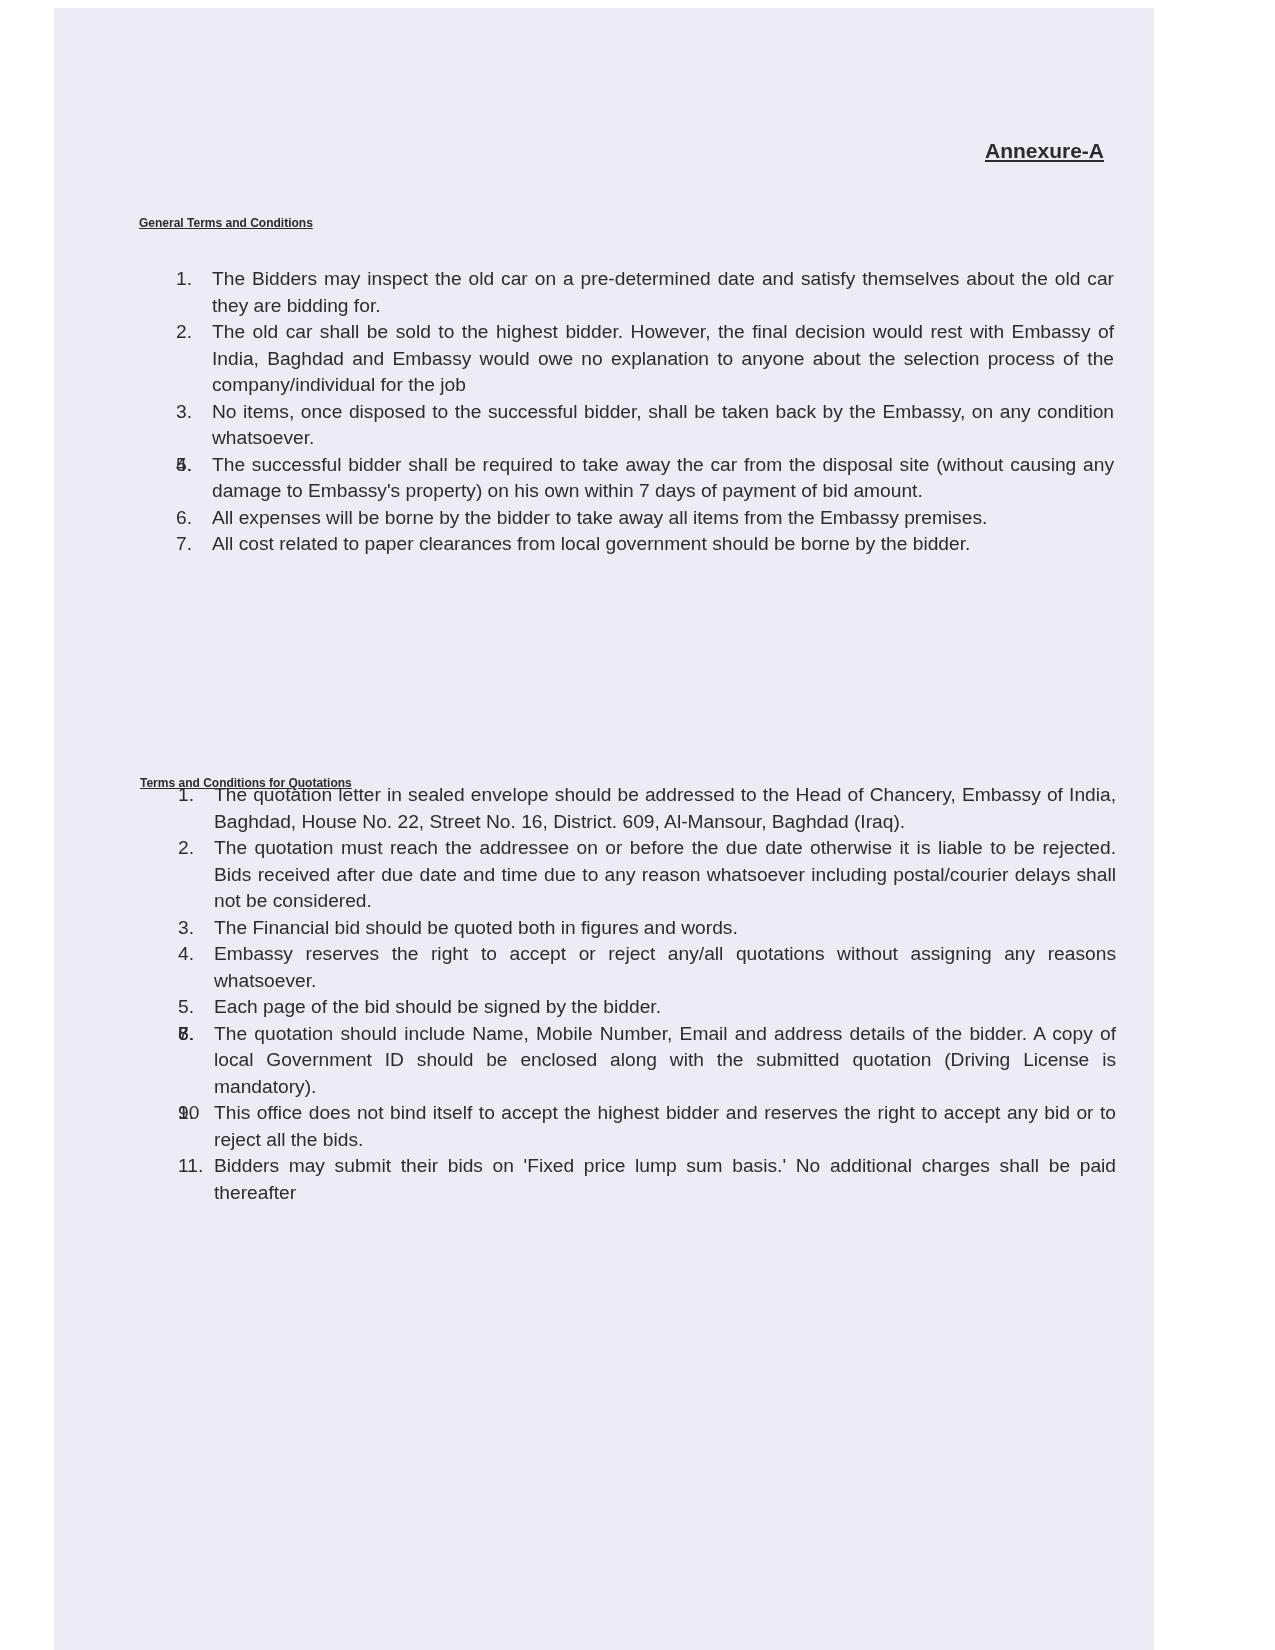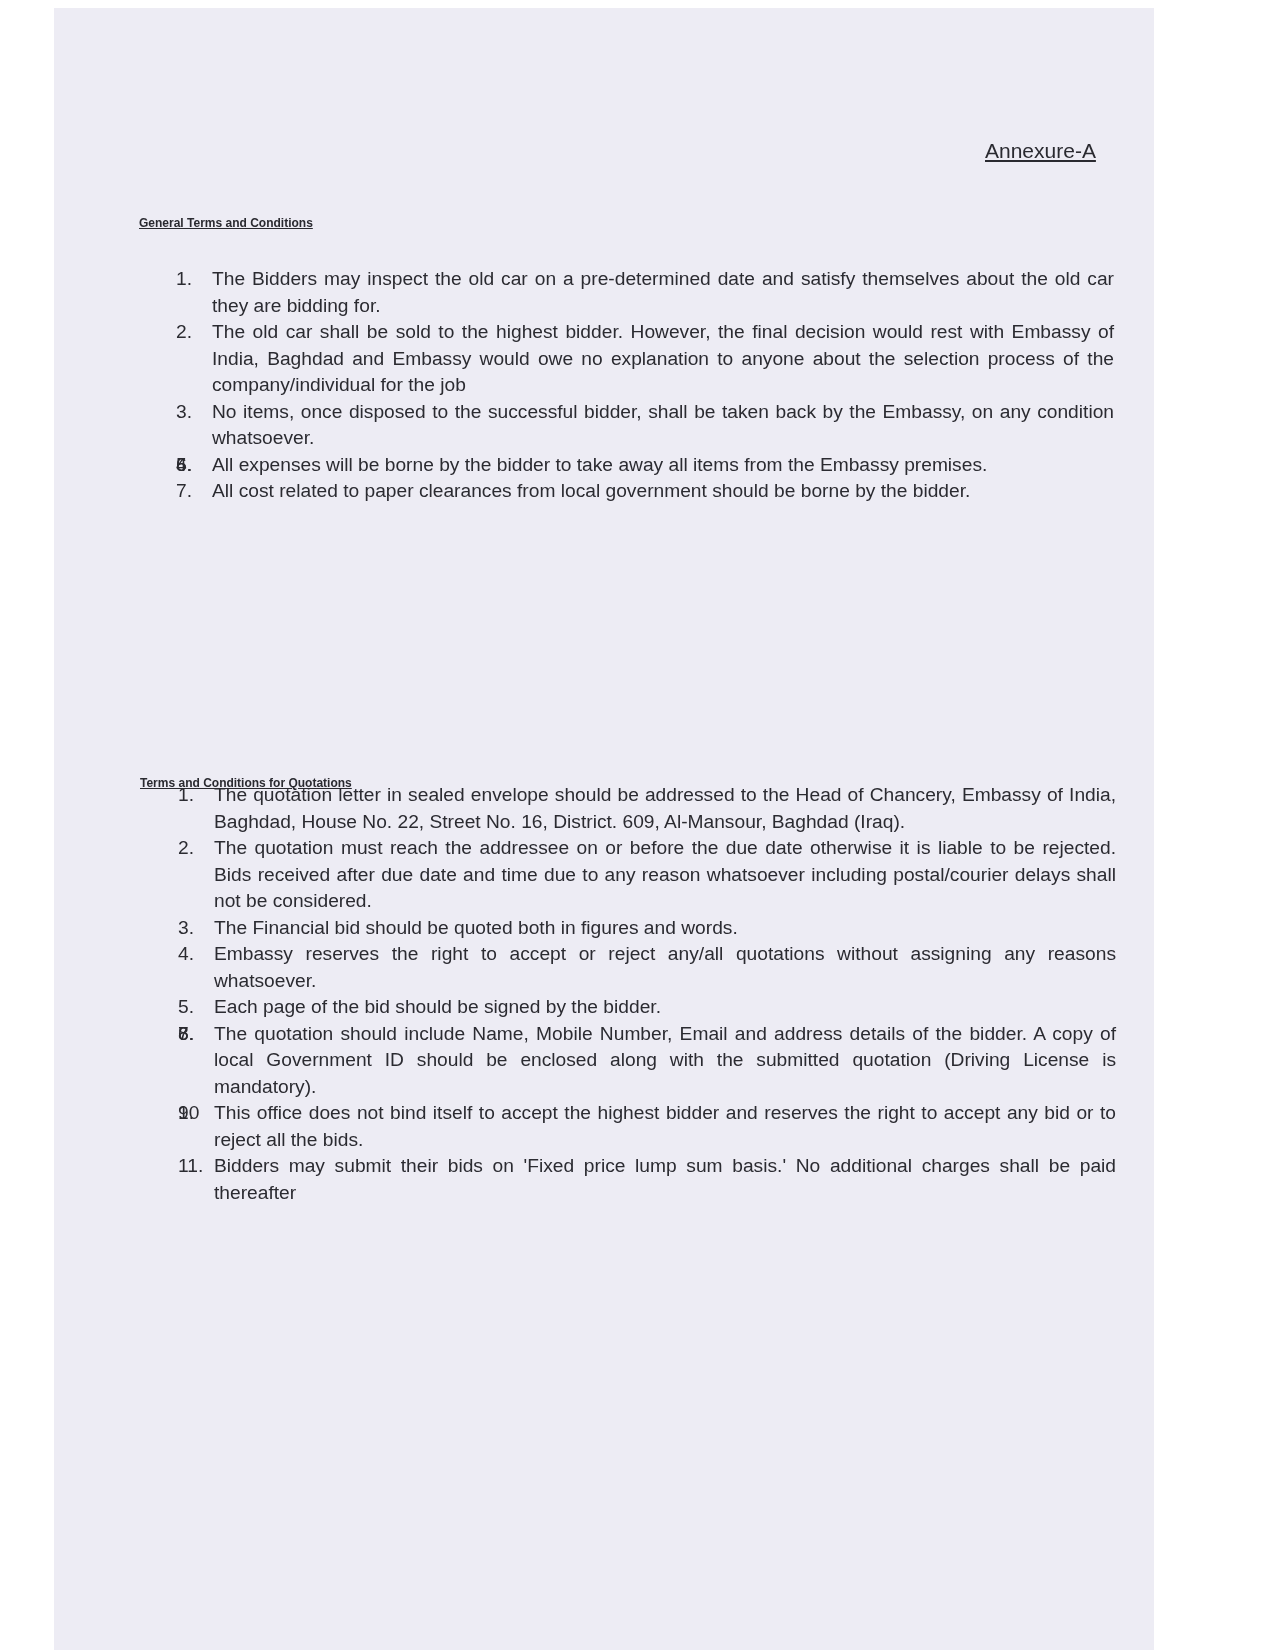--- a/index.html
+++ b/index.html
@@ -1,39 +1,39 @@
 <!DOCTYPE html>
 <html><head>
 <meta charset="utf-8">
 <style>
   html, body { margin:0; padding:0; }
   body { width:1275px; height:1650px; background:#ffffff; position:relative; overflow:hidden;
          font-family:"Liberation Sans", sans-serif; }
   .page { position:absolute; left:54px; top:8px; width:1100px; height:1642px; background:#edecf4; }
-  .annex { position:absolute; left:985px; top:139px; font-size:21px; font-weight:normal; text-decoration:underline; color:#2a2a30; }
+  .annex { position:absolute; left:985px; top:139px; font-size:21px; font-weight:bold; text-decoration:underline; color:#2a2a30; }
   .heading { position:absolute; font-size:12px; font-weight:bold; text-decoration:underline; color:#2a2a30; }
   ol.list { position:absolute; margin:0; padding:0; list-style:none; color:#2b2b31; font-size:19.2px; line-height:26.5px; }
   ol.list li { position:relative; padding-left:36px; text-align:justify; }
   ol.list li .num { position:absolute; left:0; top:0; }
 </style>
 </head>
 <body>
 
 <div class="page"></div>
 
 <div class="annex">Annexure-A</div>
 
 <div class="heading" style="left:139px; top:216px;">General Terms and Conditions</div>
 
 <ol class="list" id="general-list" style="left:176px; top:266px; width:938px;">
     <li><span class="num">1.</span><span>The Bidders may inspect the old car on a pre-determined date and satisfy themselves about the old car they are bidding for.</span></li>
     <li><span class="num">2.</span><span>The old car shall be sold to the highest bidder. However, the final decision would rest with Embassy of India, Baghdad and Embassy would owe no explanation to anyone about the selection process of the company/individual for the job</span></li>
     <li><span class="num">3.</span><span>No items, once disposed to the successful bidder, shall be taken back by the Embassy, on any condition whatsoever.</span></li>
     <li><span class="num">4.</span></li>
-    <li><span class="num">5.</span></li>
+    <li><span class="num">5.</span><span>The successful bidder shall be required to take away the car from the disposal site (without causing any damage to Embassy's property) on his own within 7 days of payment of bid amount.</span></li>
     <li><span class="num">6.</span><span>All expenses will be borne by the bidder to take away all items from the Embassy premises.</span></li>
     <li><span class="num">7.</span><span>All cost related to paper clearances from local government should be borne by the bidder.</span></li>
   </ol>
 
 <div class="heading" style="left:140px; top:776px;">Terms and Conditions for Quotations</div>
 
 <ol class="list" id="quot-list" style="left:178px; top:782px; width:938px;">
     <li><span class="num">1.</span><span>The quotation letter in sealed envelope should be addressed to the Head of Chancery, Embassy of India, Baghdad, House No. 22, Street No. 16, District. 609, Al-Mansour, Baghdad (Iraq).</span></li>
     <li><span class="num">2.</span><span>The quotation must reach the addressee on or before the due date otherwise it is liable to be rejected. Bids received after due date and time due to any reason whatsoever including postal/courier delays shall not be considered.</span></li>
     <li><span class="num">3.</span><span>The Financial bid should be quoted both in figures and words.</span></li>

